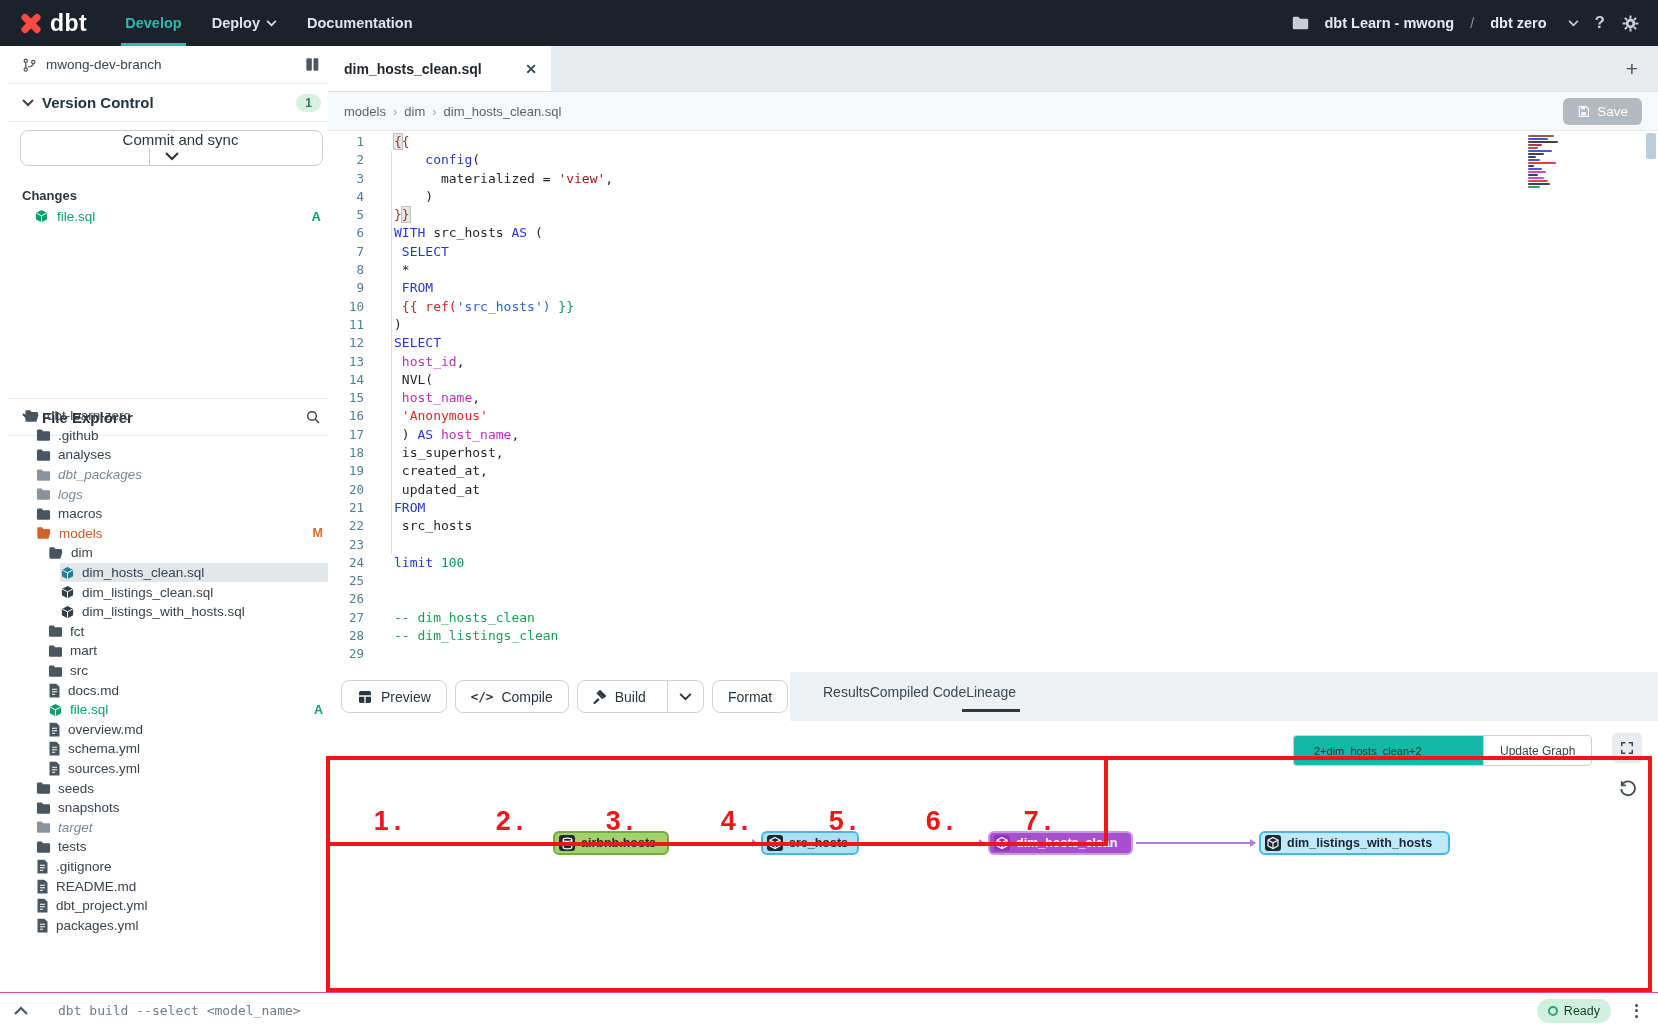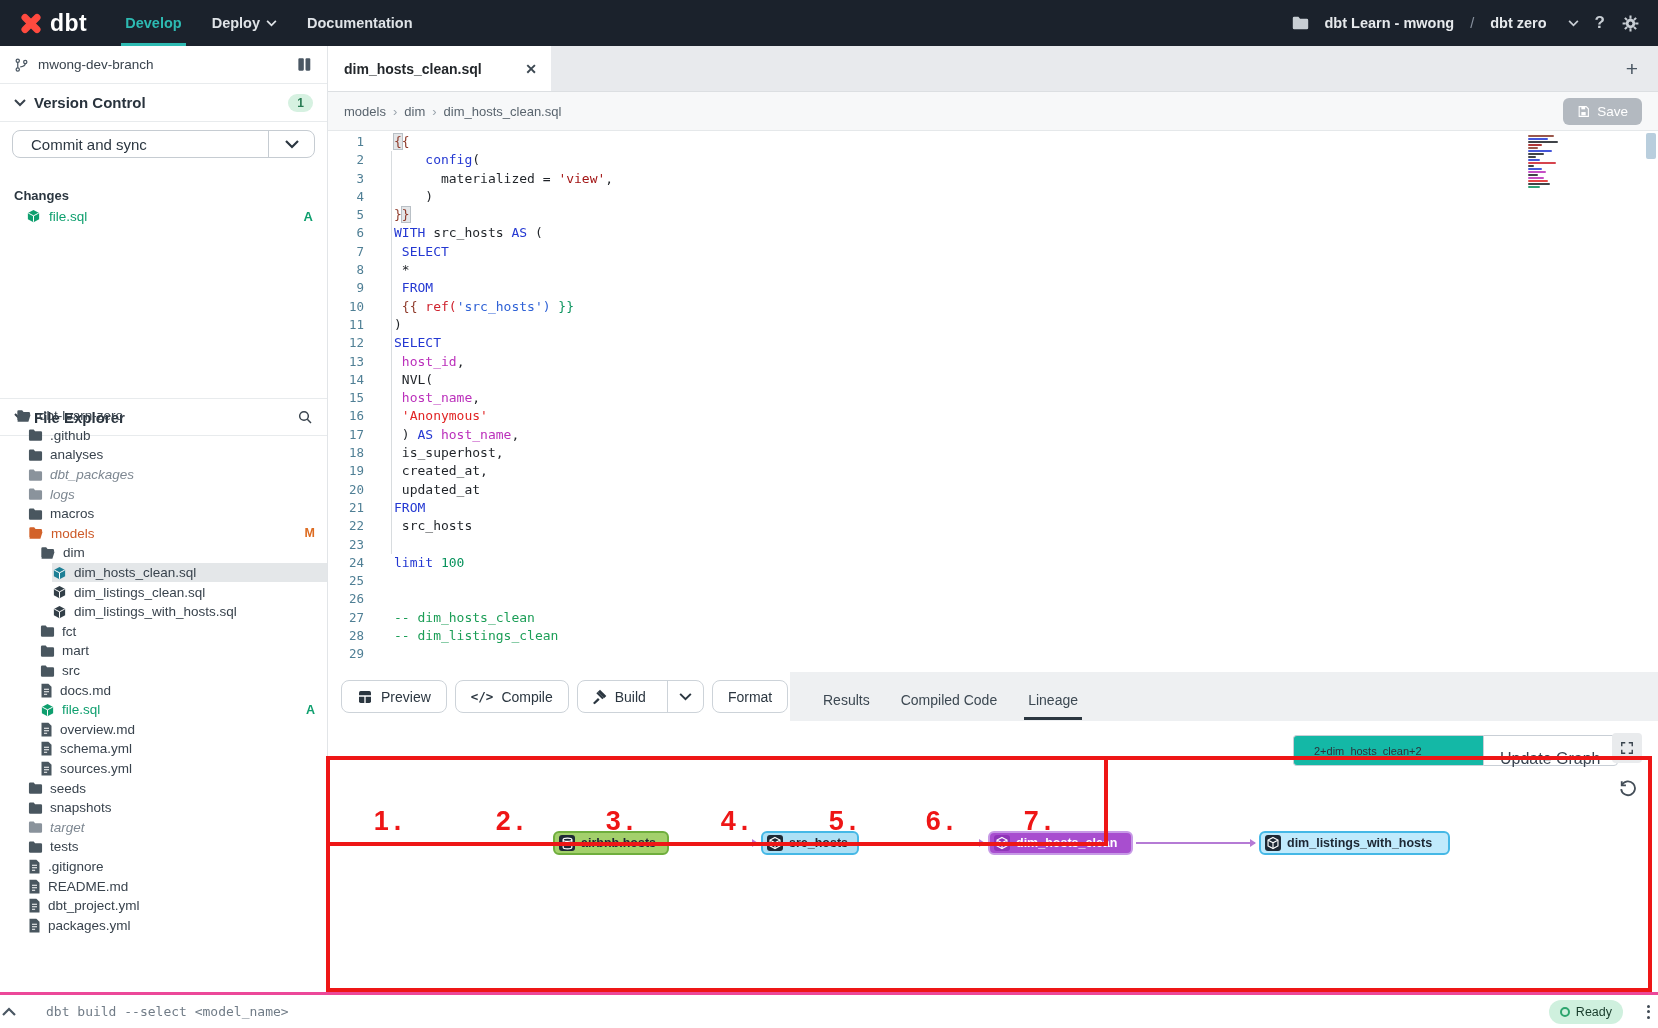--- a/index.html
+++ b/index.html
@@ -22,31 +22,31 @@
     display:flex; align-items:center; gap:6px; position:relative; cursor:pointer; }
   .nav-link.active { color:var(--accent-teal); }
   .nav-link.active:after { content:""; position:absolute; left:-4px; right:-4px; bottom:0;
     height:3px; background:var(--accent-teal); }
   .nav-right { margin-left:auto; display:flex; align-items:center; gap:16px;
     color:#e6e9ec; font-size:14.5px; font-weight:700; }
   .nav-sep { color:#8a93a0; font-weight:400; }
   .icon { display:inline-flex; align-items:center; justify-content:center; }
 
   
-  .sidebar { position:absolute; left:0; top:46px; width:328px; bottom:36px; background:#fff;
+  .sidebar { position:absolute; left:8px; top:46px; width:328px; bottom:36px; background:#fff;
     border-right:1px solid #e2e5e8; color:#3d4750; }
   .branch-row { height:38px; display:flex; align-items:center; padding:0 14px; gap:9px;
     border-bottom:1px solid #e8ebed; font-size:13.5px; color:#39434d; }
   .branch-row .spacer { flex:1; }
   .section-head { height:38px; display:flex; align-items:center; gap:8px; padding:0 14px;
     border-bottom:1px solid #e8ebed; font-size:15px; font-weight:700; color:#29333d; }
   .vc-badge { margin-left:auto; background:#d6f1e1; color:#267a52; font-size:12px; font-weight:700;
     border-radius:10px; padding:2px 9px; }
-  .commit-btn { position:absolute; left:12px; right:12px; top:84px; height:28px;
-    border:1px solid #c6ccd2; border-radius:8px; background:#fff; display:flex; align-items:center; }
+  .commit-btn { position:absolute; left:12px; right:12px; top:84px; height:36px;
+    border:1px solid #c6ccd2; border-radius:8px; background:#fff; display:flex; align-items:center;flex-direction:column; }
   .commit-btn .label { flex:1; padding-left:18px; font-size:15px; color:#2b3640; }
   .commit-btn .chev { width:46px; height:100%; border-left:1px solid #c6ccd2;
     display:flex; align-items:center; justify-content:center; }
   .changes-label { position:absolute; left:14px; top:142px; font-size:13px; font-weight:700; color:#2b3640; }
   .change-row { position:absolute; left:0; right:0; top:158px; height:24px; display:flex;
     align-items:center; gap:8px; padding:0 14px 0 26px; font-size:13.5px; color:var(--git-green); }
   .change-row .badge-a { margin-left:auto; color:var(--git-green); font-weight:700; font-size:13px; }
   .fe-head { position:absolute; left:0; right:0; top:312px;margin-top:40px; }
   .fe-head .section-head { border-top:1px solid #e8ebed; }
   .tree { position:absolute; left:0; right:0; top:354px; bottom:0; overflow:hidden; padding-top:6px; }
@@ -96,33 +96,33 @@
   .toolbar .graybg { position:absolute; left:462px; right:0; top:0; bottom:0; background:#eef0f2; }
   .btn-row { position:absolute; left:13px; top:8px; display:flex; gap:8px; }
   .tbtn { height:33px; background:#fff; border:1px solid #cdd3d9; border-radius:8px;
     display:flex; align-items:center; gap:8px; padding:0 15px; font-size:14px; color:#2b3640;
     font-weight:400; cursor:pointer; }
   .tbtn.split { padding:0; }
   .tbtn.split .seg { display:flex; align-items:center; gap:8px; padding:0 13px; height:100%; }
   .tbtn.split .chev-seg { border-left:1px solid #cdd3d9; width:36px; height:100%;
     display:flex; align-items:center; justify-content:center; }
   .code-ic { font-family:"DejaVu Sans Mono", monospace; font-weight:700; font-size:12.5px; color:#2b3640; }
-  .bottom-tabs { position:absolute; left:495px; top:8px; height:40px; display:flex; gap:31px; align-items:center; }
+  .bottom-tabs { position:absolute; left:495px; top:0; height:40px; display:flex; align-items:center; }
   .btab { font-size:14px; color:#3c4852; height:100%; display:flex; align-items:center;
     position:relative; cursor:pointer; }
   .btab.active:after { content:""; position:absolute; left:-4px; right:-4px; bottom:0;
     height:3px; background:#2b3640; }
 
   
   .lineage { position:absolute; left:0; right:0; top:675px; bottom:0; background:#fff; }
   .selector-group { position:absolute; left:965px; top:14px; height:31px; display:flex; }
   .selector-input { width:190px; height:31px; border:1px solid #c9cfd6; border-right:none;
     border-radius:4px 0 0 4px; padding:0 20px; font-size:11px; color:#2b3239; background:#14b8a6; }
   .update-btn { height:31px; border:1px solid #c9cfd6; border-radius:0 4px 4px 0; background:#fff;
-    padding:14px 16px; font-size:16px; color:#3a4450; cursor:pointer; }
+    padding:6px 16px; font-size:12px; color:#3a4450; cursor:pointer; }
   .fs-btn { position:absolute; left:1284px; top:12px; width:30px; height:30px; background:#e9ebed;
     border-radius:4px; display:flex; align-items:center; justify-content:center; cursor:pointer; }
   .reset-btn { position:absolute; left:1288px; top:54px; width:24px; height:24px;
     display:flex; align-items:center; justify-content:center; cursor:pointer; }
   .lnode { position:absolute; top:110px; height:24px; border-radius:6px; border:2px solid;
     display:flex; align-items:center; gap:6px; padding:0 8px 0 4px; font-size:12.5px;
     font-weight:700; color:#1c2733; cursor:pointer; }
   .lnode .nic { width:16px; height:16px; border-radius:3px; background:#1e2935;
     display:flex; align-items:center; justify-content:center; flex:none; }
   .ledge { position:absolute; top:121px; height:2px; background:var(--edge-purple); }
@@ -133,21 +133,21 @@
   .red-outer { position:absolute; left:326px; top:756px; width:1326px; height:236px;
     border:4px solid var(--red-annotation); z-index:50; pointer-events:none; }
   .red-inner { position:absolute; left:326px; top:756px; width:782px; height:90px;
     border-right:4px solid var(--red-annotation); border-bottom:4px solid var(--red-annotation);
     z-index:50; pointer-events:none; }
   .anno-num { position:absolute; top:806px; z-index:51; color:var(--red-annotation);
     font-size:27px; font-weight:700; letter-spacing:5px; pointer-events:none; transform:translateX(-50%); }
 
   
   .statusbar { position:absolute; left:0; right:0; bottom:0; height:36px; background:#fff;
-    border-top:3px solid #ec4899; display:flex; align-items:center; padding:0 2px; gap:18px; }
+    border-top:1px solid #ec4899; display:flex; align-items:center; padding:0 14px; gap:18px; }
   .cmd-text { font-family:"DejaVu Sans Mono", monospace; font-size:13px; color:#717c87; margin-left:12px; }
   .ready-pill { margin-left:auto; background:var(--ready-bg); color:var(--ready-text);
     border-radius:12px; height:24px; padding:0 11px; display:flex; align-items:center; gap:6px;
     font-size:12.5px; font-weight:400; }
   .ring { width:10px; height:10px; border:2px solid #2da56e; border-radius:50%; }
   .kebab { display:flex; flex-direction:column; gap:2.5px; padding:4px 6px; cursor:pointer; }
   .kebab i { width:3px; height:3px; border-radius:50%; background:#3f4a54; }
   svg { display:block; }
 </style>
 </head>

